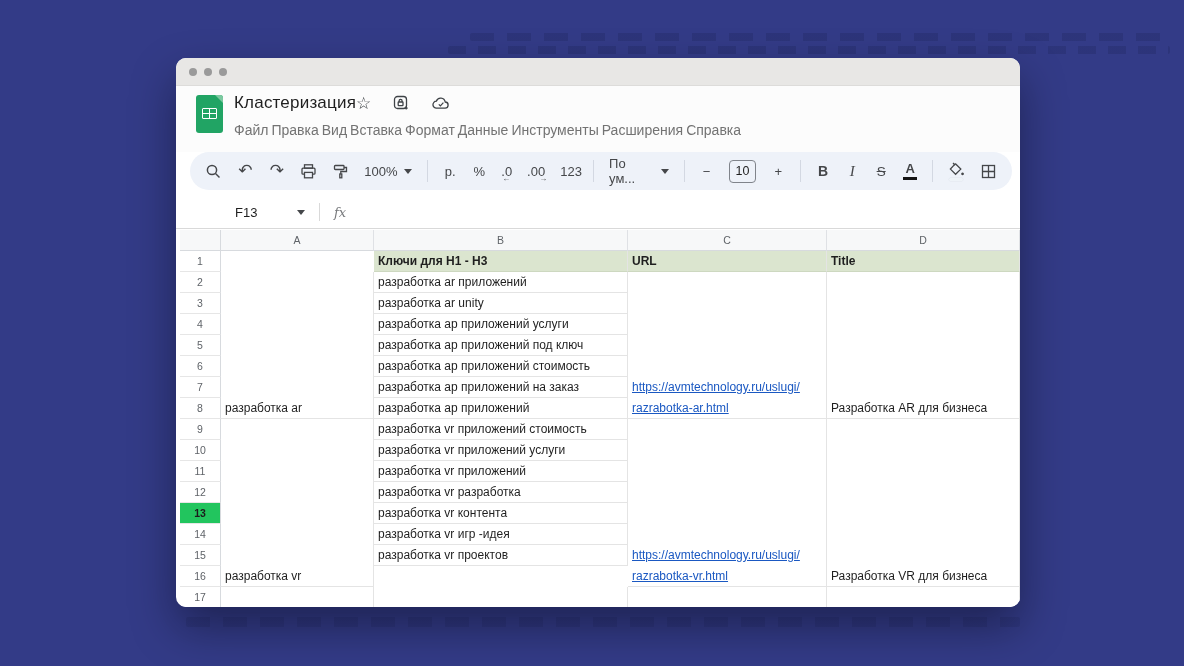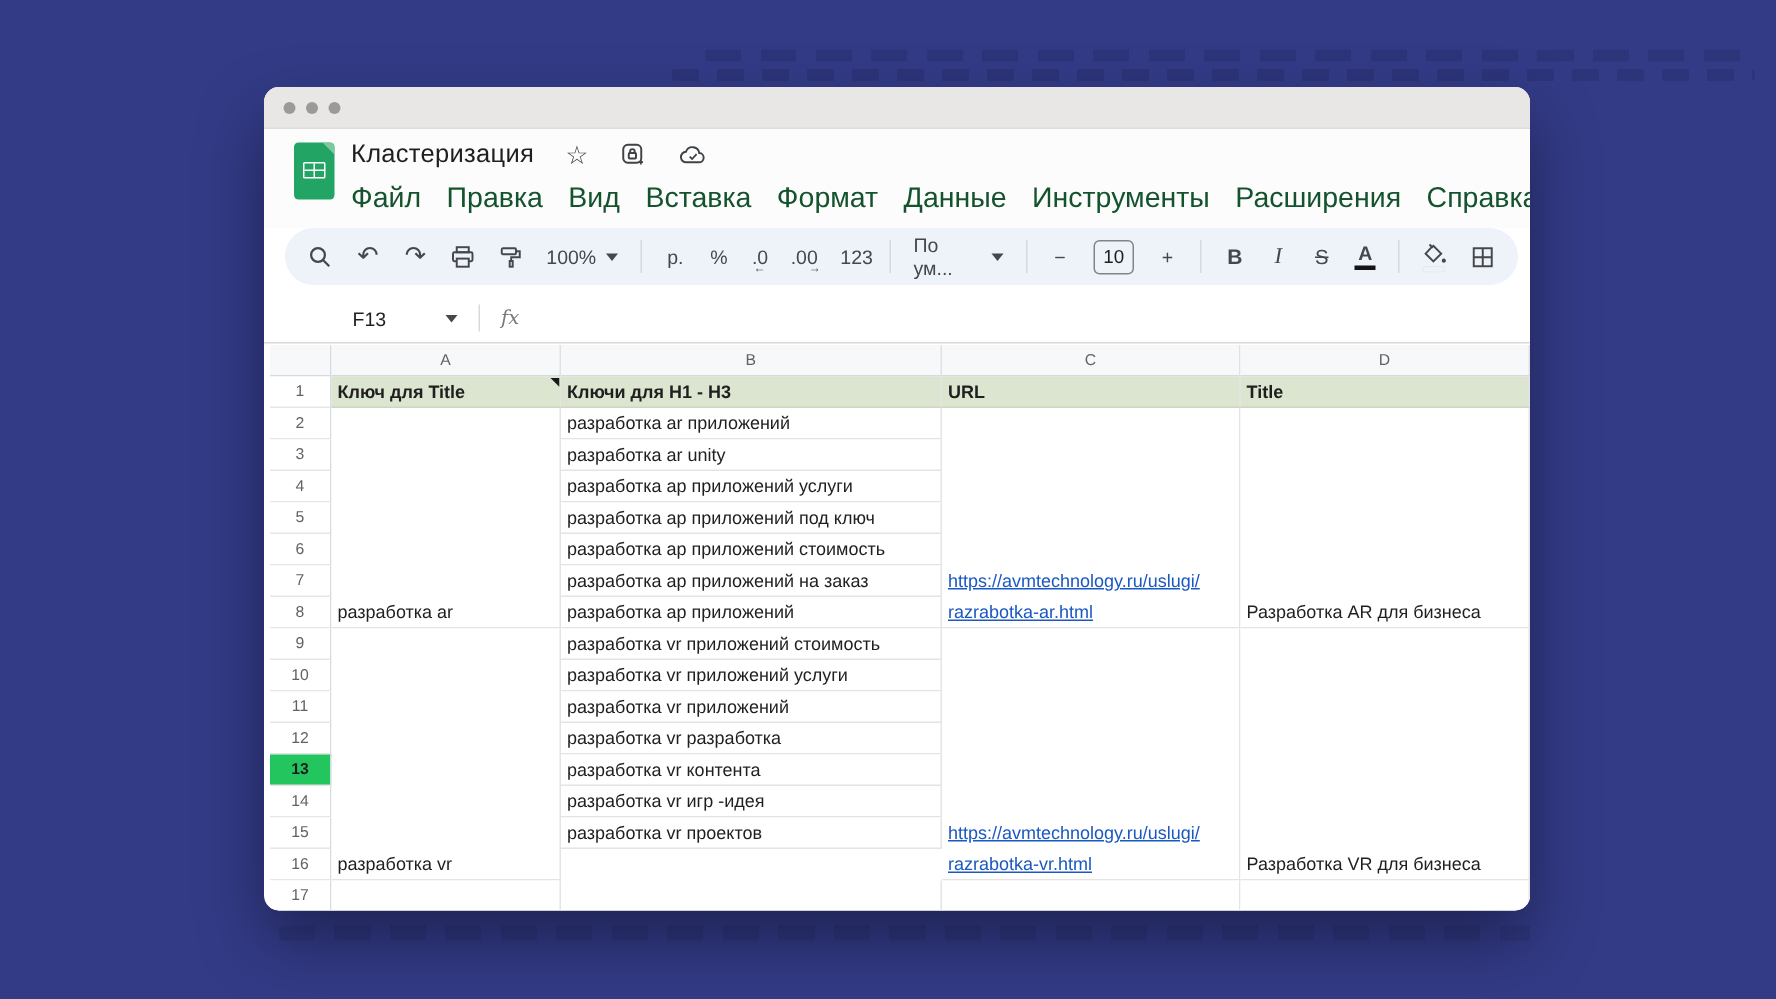--- a/index.html
+++ b/index.html
@@ -19,27 +19,27 @@
   .titlebar { height:28px; background:#e8e7e5; border-bottom:1px solid #dddcda; display:flex; align-items:center; padding-left:13px; gap:7px; }
   .dot { width:8px; height:8px; border-radius:50%; background:#9a9a9a; }
 
   .chrome { position:absolute; left:0; top:28px; width:844px; height:66px; background:#fcfcfc; }
   .logo { position:absolute; left:20px; top:9px; width:27px; height:38px; background:#21a464; border-radius:3px; }
   .logo .fold { position:absolute; right:0; top:0; width:0; height:0; border-top:8px solid #7cc9a0; border-left:8px solid transparent; border-top-right-radius:3px; }
   .logo .tbl { position:absolute; left:6px; top:13px; width:15px; height:11px; border:1.6px solid #fff; border-radius:1px; }
   .logo .tbl:before { content:""; position:absolute; left:0; right:0; top:45%; border-top:1.6px solid #fff; }
   .logo .tbl:after  { content:""; position:absolute; top:0; bottom:0; left:45%; border-left:1.6px solid #fff; }
 
-  .docline { position:absolute; left:58px; top:7px; display:flex; align-items:center; gap:21px; }
+  .docline { position:absolute; left:58px; top:7px; display:flex; align-items:center; }
   .doctitle { font-size:17px; color:#1f1f1f; letter-spacing:.2px; }
   .titleicons { display:flex; align-items:center; gap:21px; color:#3f4347; }
   .star { font-size:17px; line-height:17px; }
   .ticon svg { display:block; }
 
-  .menus { position:absolute; left:58px; top:36px; display:flex; gap:17px; font-size:19px; color:#14532d; }
+  .menus { position:absolute; left:58px; top:36px; display:flex; gap:3px; font-size:14px; color:#737373; }
   .menus span { cursor:default; }
 
   
   .tbar { position:absolute; left:14px; top:94px; width:822px; height:38px; background:#eef2f9; border-radius:19px; display:flex; align-items:center; padding:0 15px; gap:15px; color:#3c4043; overflow:hidden; }
   .tbtn { display:flex; align-items:center; justify-content:center; width:20px; height:24px; }
   .arr { font-size:17px; line-height:20px; color:#45474a; }
   .ttxt { font-size:13px; color:#45474a; text-align:center; min-width:14px; }
   .sep { width:1px; height:22px; background:#d3d8e2; }
   .caret { width:0; height:0; border-left:4px solid transparent; border-right:4px solid transparent; border-top:5px solid #45474a; display:inline-block; margin-left:7px; }
   .tzoom, .tfont { display:flex; align-items:center; font-size:13px; color:#45474a; }
@@ -223,21 +223,20 @@
         <div class="cell rowhead" style="grid-area: 9 / 1;">8</div>
         <div class="cell rowhead" style="grid-area: 10 / 1;">9</div>
         <div class="cell rowhead" style="grid-area: 11 / 1;">10</div>
         <div class="cell rowhead" style="grid-area: 12 / 1;">11</div>
         <div class="cell rowhead" style="grid-area: 13 / 1;">12</div>
         <div class="cell rowhead selected" style="grid-area: 14 / 1;">13</div>
         <div class="cell rowhead" style="grid-area: 15 / 1;">14</div>
         <div class="cell rowhead" style="grid-area: 16 / 1;">15</div>
         <div class="cell rowhead" style="grid-area: 17 / 1;">16</div>
         <div class="cell rowhead" style="grid-area: 18 / 1;">17</div>
-        <div class="cell green" style="grid-area: 2 / 2;">Ключ для Title<span class="flag"></span></div>
         <div class="cell green" style="grid-area: 2 / 3;">Ключи для H1 - H3</div>
         <div class="cell green" style="grid-area: 2 / 4;">URL</div>
         <div class="cell green" style="grid-area: 2 / 5;">Title</div>
         <div class="cell merged" style="grid-area: 3 / 2 / span 7;">разработка ar</div>
         <div class="cell" style="grid-area: 3 / 3;">разработка ar приложений</div>
         <div class="cell" style="grid-area: 4 / 3;">разработка ar unity</div>
         <div class="cell" style="grid-area: 5 / 3;">разработка ар приложений услуги</div>
         <div class="cell" style="grid-area: 6 / 3;">разработка ар приложений под ключ</div>
         <div class="cell" style="grid-area: 7 / 3;">разработка ар приложений стоимость</div>
         <div class="cell" style="grid-area: 8 / 3;">разработка ар приложений на заказ</div>

